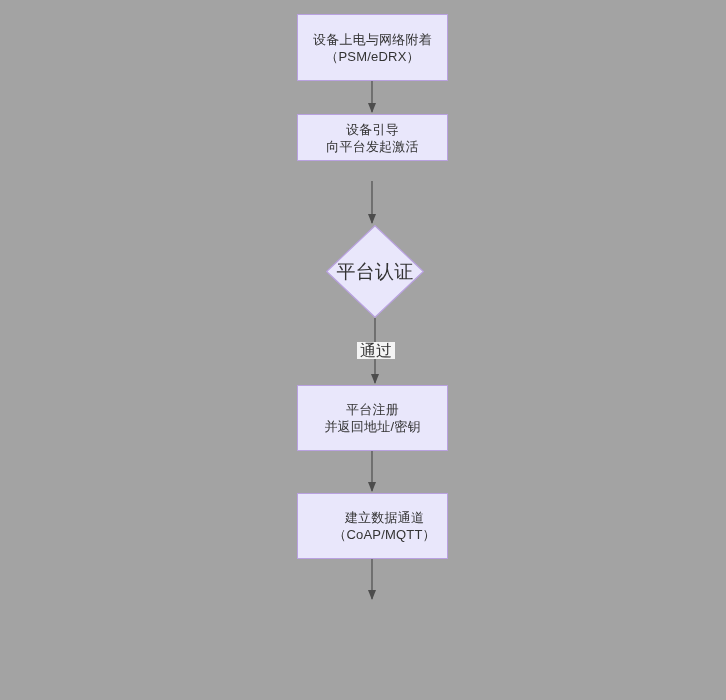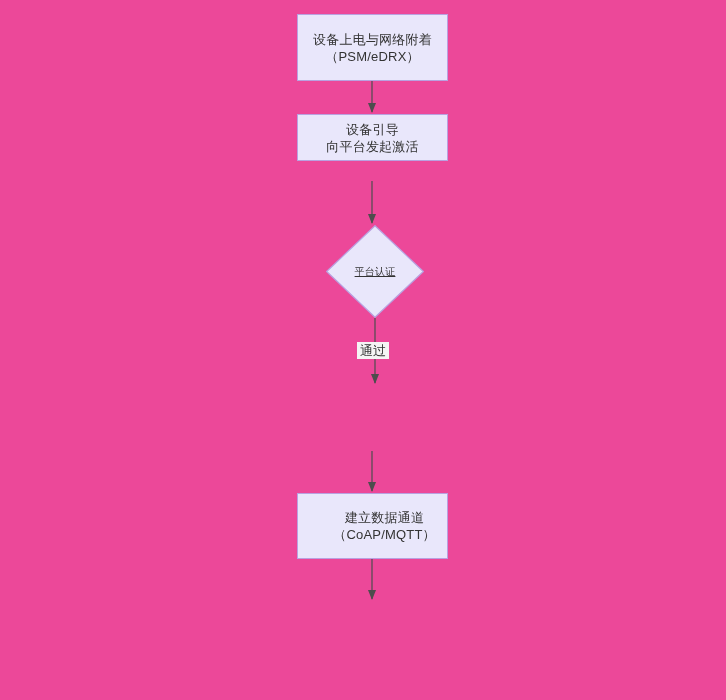--- a/index.html
+++ b/index.html
@@ -4,21 +4,21 @@
 <style>
   html, body {
     margin: 0;
     padding: 0;
     background: #ffffff;
   }
   #canvas {
     position: relative;
     width: 726px;
     height: 700px;
-    background: #ec4899;
+    background: #a3a3a3;
     font-family: "Liberation Sans", "DejaVu Sans", sans-serif;
     overflow: hidden;
   }
   svg.edges {
     position: absolute;
     left: 0;
     top: 0;
     width: 726px;
     height: 700px;
     pointer-events: none;
@@ -51,29 +51,28 @@
     position: absolute;
     left: 0;
     top: 0;
     width: 100%;
     height: 100%;
   }
   .diamond-label {
     position: relative;
     z-index: 2;
     color: #333333;
-    font-size: 10px;
+    font-size: 19px;
     line-height: 17px;
     white-space: pre-line;
-    text-decoration: underline;
   }
   .edge-label {
     position: absolute;
     color: #333333;
-    font-size: 13px;
+    font-size: 16px;
     line-height: 15px;
     background: #f4f4f4;
     padding: 1px 3px;
     white-space: nowrap;
     text-align: center;
   }
 </style>
 </head>
 <body>
 
@@ -104,20 +103,24 @@
 
   <div class="node decision" style="left:326px; top:225px; width:98px; height:93px;">
     <svg class="diamond-shape" viewBox="0 0 98 93" preserveAspectRatio="none">
       <polygon points="49,0.7 97.3,46.5 49,92.3 0.7,46.5" fill="#e9e7fb" stroke="#b9a1e0" stroke-width="1.2"></polygon>
     </svg>
     <span class="diamond-label">平台认证</span>
   </div>
 
   <div class="edge-label" style="left:357px; top:342px;">通过</div>
 
+  <div class="node process" style="left:297px; top:385px; width:151px; height:66px;">
+    <span class="label">平台注册
+并返回地址/密钥</span>
+  </div>
 
   <div class="node process" style="left:297px; top:493px; width:151px; height:66px;padding-left:24px;">
     <span class="label">建立数据通道
 （CoAP/MQTT）</span>
   </div>
 
 
 </div>
 
 </body></html>

